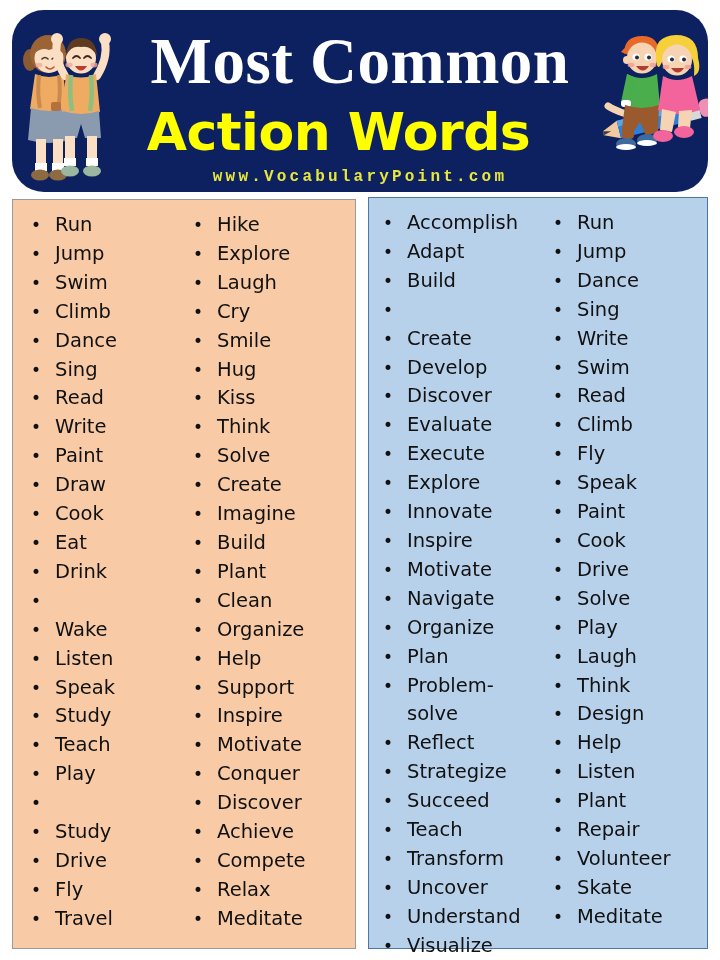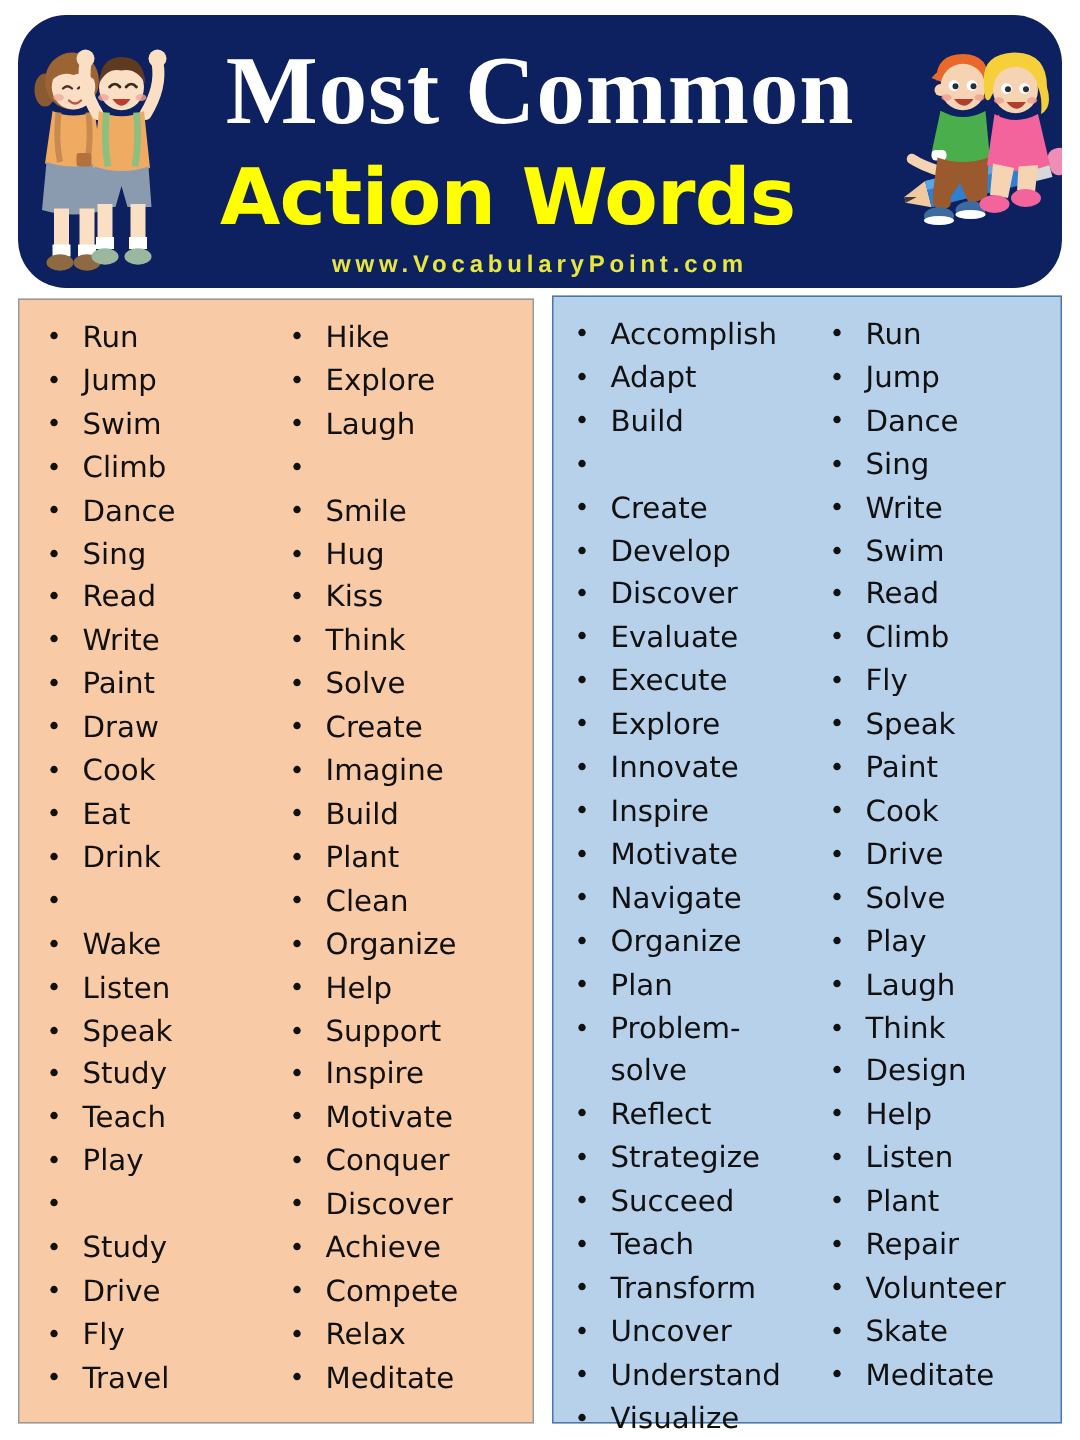--- a/index.html
+++ b/index.html
@@ -63,21 +63,21 @@
     color: #ffff00;
     letter-spacing: -0.5px;
     white-space: nowrap;
   }
 
   #site-url {
     position: absolute;
     left: 0;
     top: 158px;
     width: 696px;
-    font-family: Liberation Sans, sans-serif;
+    font-family: Liberation Mono, monospace;
     font-size: 16px;
     font-weight: 600;
     letter-spacing: 3.2px;
     color: #e8e83c;
     white-space: nowrap;
   }
 
   
   .illus {
     position: absolute;
@@ -415,20 +415,21 @@
       <div class="word-item">
         <span class="bullet">•</span>
         <span class="word-label">Explore</span>
       </div>
       <div class="word-item">
         <span class="bullet">•</span>
         <span class="word-label">Laugh</span>
       </div>
       <div class="word-item">
         <span class="bullet">•</span>
+        <span class="word-label">Cry</span>
       </div>
       <div class="word-item">
         <span class="bullet">•</span>
         <span class="word-label">Smile</span>
       </div>
       <div class="word-item">
         <span class="bullet">•</span>
         <span class="word-label">Hug</span>
       </div>
       <div class="word-item">

